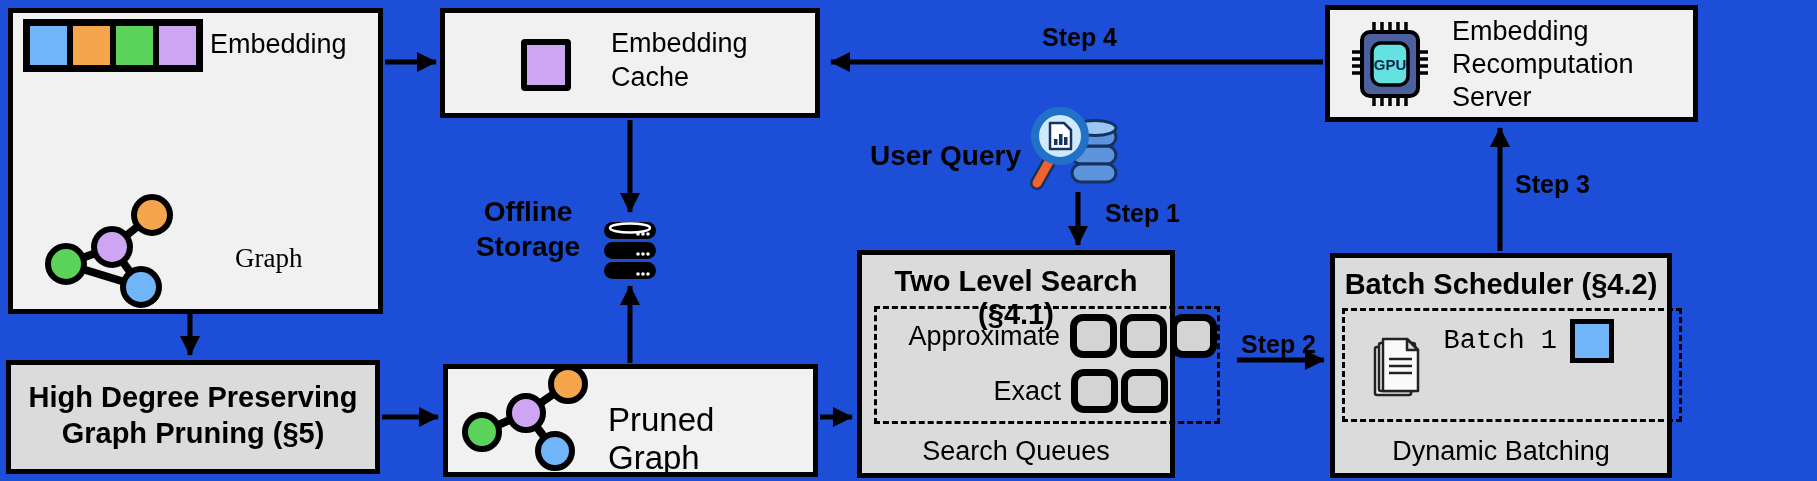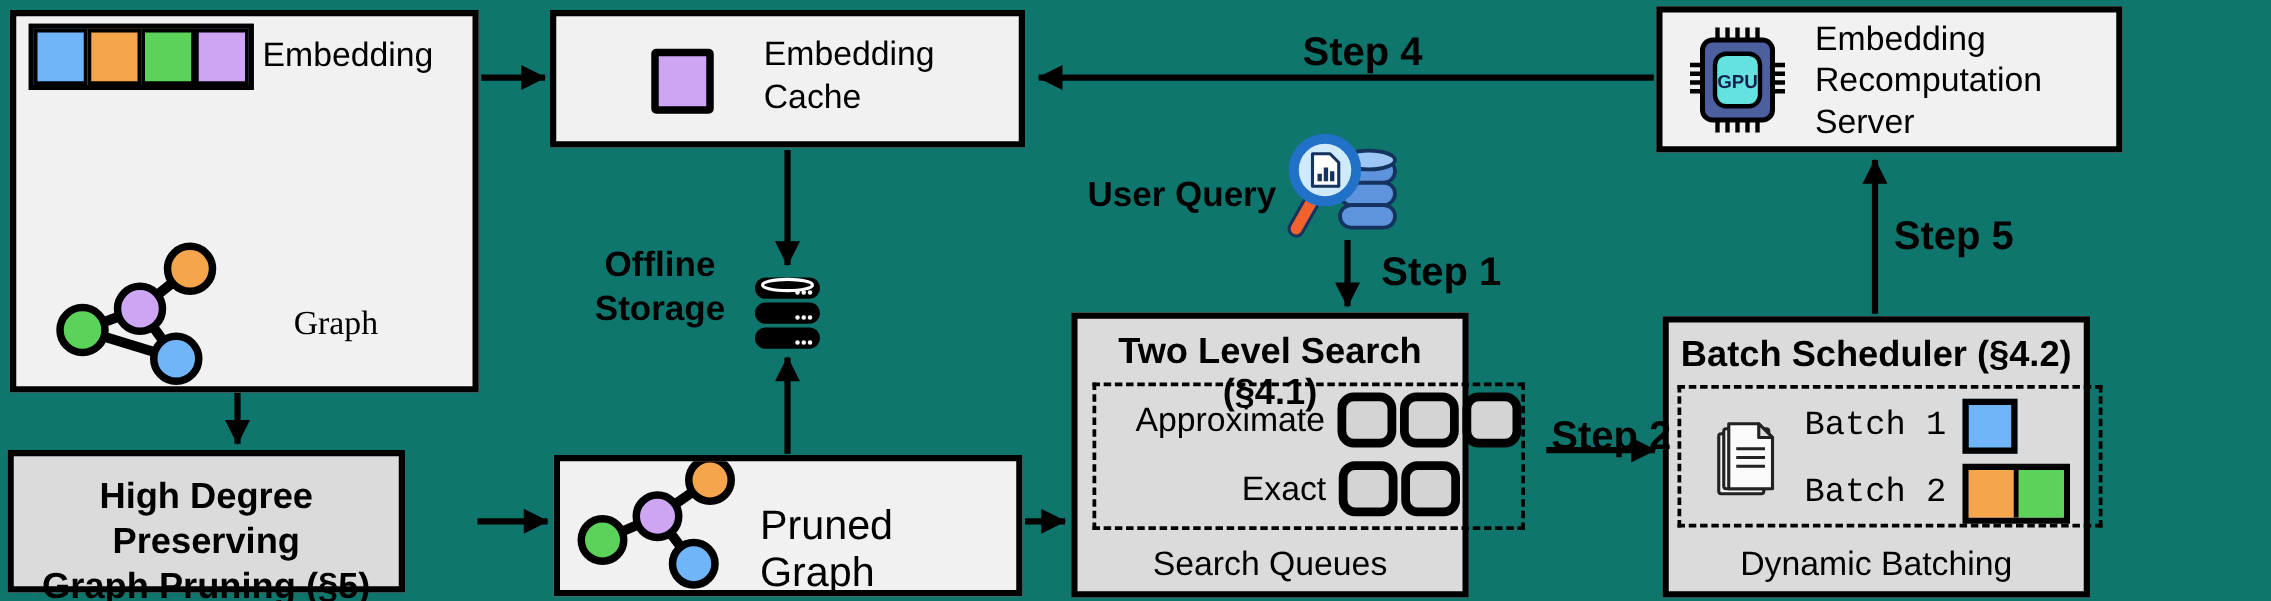--- a/index.html
+++ b/index.html
@@ -1,27 +1,27 @@
 <!DOCTYPE html>
 <html><head>
 <meta charset="utf-8">
 <style>
   html,body{margin:0;padding:0;background:#ffffff;}
   .canvas{
-    position:relative;width:1817px;height:481px;background:#0f766e;overflow:hidden;
+    position:relative;width:1817px;height:481px;background:#1d4ed8;overflow:hidden;
     font-family:"Liberation Sans", sans-serif;color:#000;
   }
   .arrow-layer{position:absolute;left:0;top:0;z-index:1;}
   .box{position:absolute;box-sizing:border-box;border:5px solid #000;z-index:2;}
   .box-light{background:#F1F1F1;}
   .box-gray{background:#DBDBDB;}
   .pre{white-space:pre-line;}
   .lbl{position:absolute;z-index:3;}
   .bold{font-weight:bold;text-align:right;}
-  .step{position:absolute;z-index:3;font-weight:bold;font-size:32px;}
+  .step{position:absolute;z-index:3;font-weight:bold;font-size:25px;}
   
   .emb-strip{position:absolute;left:10px;top:6px;display:flex;border:4px solid #000;background:#000;}
   .emb-sq{width:37px;height:39px;border:3px solid #000;box-sizing:content-box;}
   .ann-title{position:absolute;left:0;top:130px;width:100%;text-align:center;font-weight:bold;font-size:30px;}
   .graph-svg{position:absolute;}
   
   .cache-sq{position:absolute;left:76px;top:26px;width:38px;height:40px;border:6px solid #000;border-radius:4px;}
   .cache-label{position:absolute;left:166px;top:13px;font-size:27px;line-height:34px;}
   
   .server-label{position:absolute;left:122px;top:5px;font-size:27px;line-height:33px;}
@@ -201,47 +201,40 @@
         <path d="M12,4 h24 l11,11 v41 h-35 z" fill="#FAFAFA" stroke="#222" stroke-width="2.5" stroke-linejoin="round"></path>
         <path d="M36,4 l11,11 h-11 z" fill="#DDD" stroke="#222" stroke-width="2.5" stroke-linejoin="round"></path>
         <line x1="18" y1="24" x2="41" y2="24" stroke="#222" stroke-width="2.5"></line>
         <line x1="18" y1="31" x2="41" y2="31" stroke="#222" stroke-width="2.5"></line>
         <line x1="18" y1="38" x2="41" y2="38" stroke="#222" stroke-width="2.5"></line>
       </svg>
       <div class="b-row" style="left:0;top:8px;">
         <div class="b-label">Batch 1</div>
         <div class="b-sq-single" style="background:#6FB5F8;"></div>
       </div>
-      <div class="b-row" style="left:0;top:60px;">
-        <div class="b-label">Batch 2</div>
-        <div class="b-pair">
-          <div class="b-pair-sq" style="background:#F5A54C;"></div>
-          <div class="b-pair-sq" style="background:#5BD35B;"></div>
-        </div>
-      </div>
     </div>
     <div class="caption">Dynamic Batching</div>
   </div>
 
-  <div class="box box-gray" style="left:6px;top:360px;width:318px;height:114px;">
+  <div class="box box-gray" style="left:6px;top:360px;width:374px;height:114px;">
     <div class="pruning-title pre">High Degree Preserving
 Graph Pruning (§5)</div>
   </div>
 
   <div class="box box-light" style="left:443px;top:364px;width:375px;height:113px;">
     <svg class="graph-svg" style="left:8px;top:0px;" width="150" height="103" viewBox="0 0 150 103">
       <line x1="70" y1="44" x2="112" y2="15" stroke="#000" stroke-width="8"></line>
       <line x1="70" y1="44" x2="26" y2="63" stroke="#000" stroke-width="8"></line>
       <line x1="70" y1="44" x2="99" y2="82" stroke="#000" stroke-width="8"></line>
       <circle cx="112" cy="15" r="17" fill="#F5A54C" stroke="#000" stroke-width="6"></circle>
       <circle cx="70" cy="44" r="17" fill="#CDA5F2" stroke="#000" stroke-width="6"></circle>
       <circle cx="26" cy="63" r="17" fill="#5BD35B" stroke="#000" stroke-width="6"></circle>
       <circle cx="99" cy="82" r="17" fill="#6FB5F8" stroke="#000" stroke-width="6"></circle>
     </svg>
     <div class="pruned-label">Pruned Graph</div>
   </div>
 
   <div class="step" style="left:1105px;top:199px;">Step 1</div>
   <div class="step" style="left:1241px;top:330px;">Step 2</div>
-  <div class="step" style="left:1515px;top:170px;">Step 5</div>
+  <div class="step" style="left:1515px;top:170px;">Step 3</div>
   <div class="step" style="left:1042px;top:23px;">Step 4</div>
 
 </div>
 
 </body></html>

